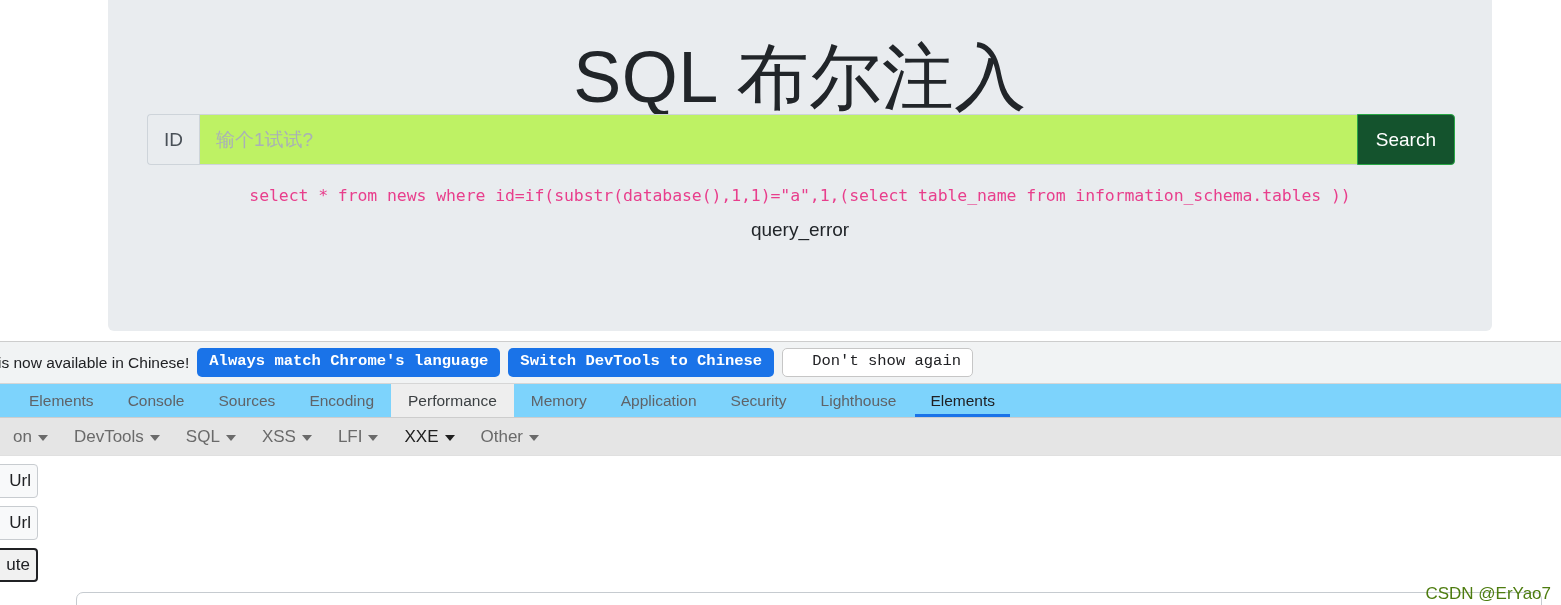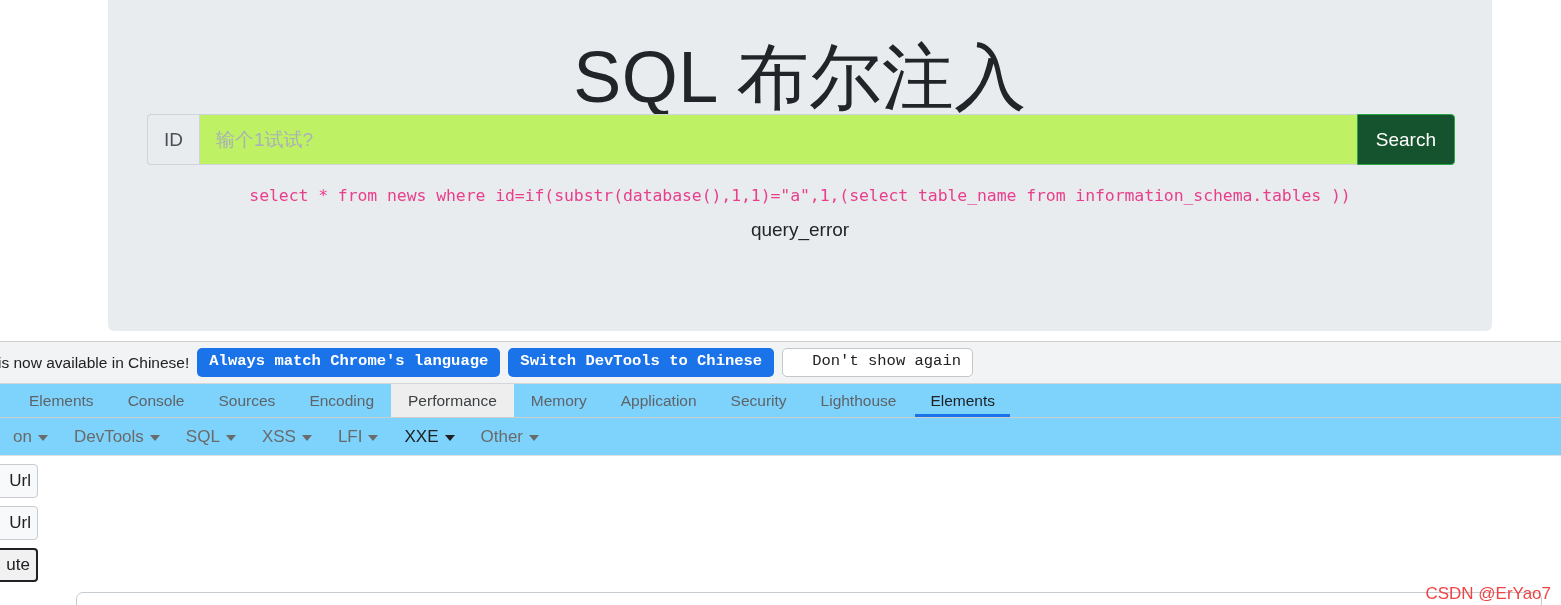--- a/index.html
+++ b/index.html
@@ -202,21 +202,21 @@
     content: "";
     position: absolute;
     left: 2px; right: 2px; bottom: 0;
     height: 3px;
     background: #1a73e8;
   }
 
   .hackbar-menu {
     position: relative;
     height: 37px;
-    background: #7dd3fc;
+    background: #e5e5e5;
     border-bottom: 1px solid #e0e0e0;
     display: flex;
     align-items: center;
     padding-left: 0;
   }
   .menu-item {
     display: flex;
     align-items: center;
     gap: 6px;
     padding: 0 13px;
@@ -289,21 +289,21 @@
     outline: none;
     line-height: 1.35;
     overflow: hidden;
   }
 
   .watermark {
     position: absolute;
     right: 10px;
     bottom: 4px;
     font-size: 17px;
-    color: #ef4444;
+    color: #4d7c0f;
     white-space: nowrap;
     user-select: none;
   }
 </style>
 </head>
 <body>
 
 <div id="page-area">
   <div class="jumbotron">
 

